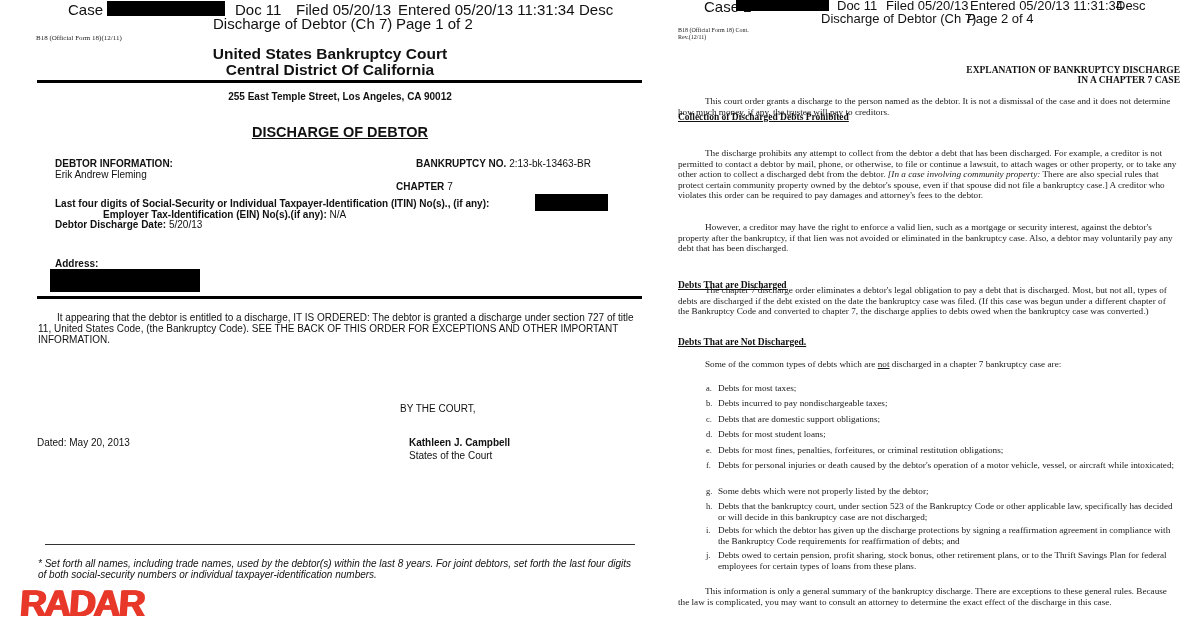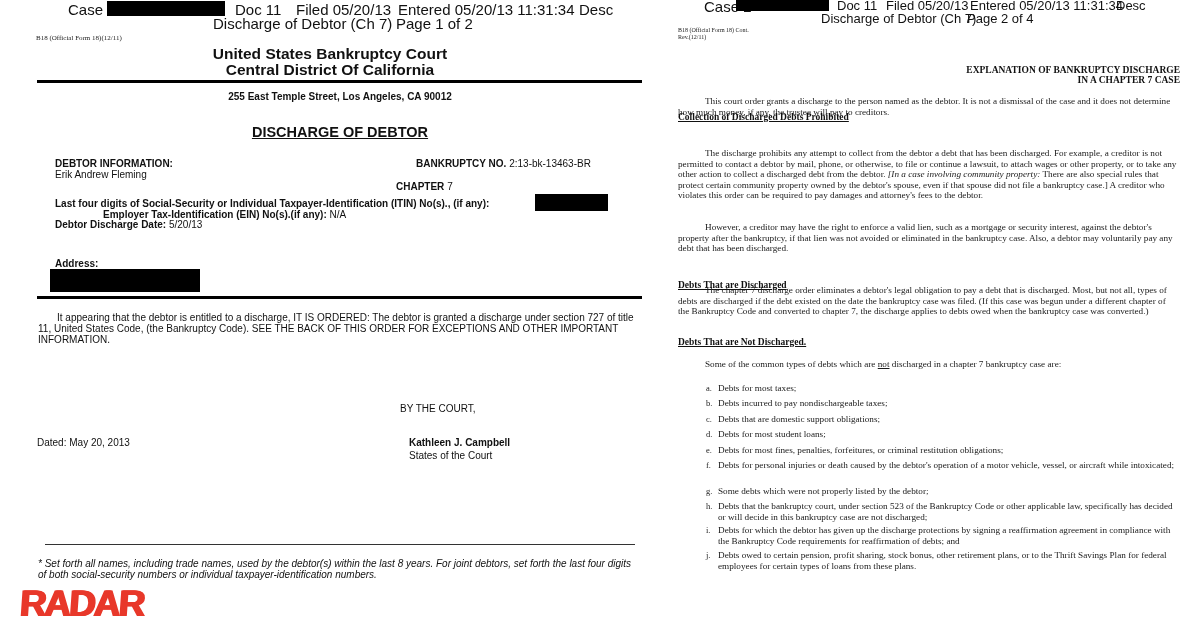--- a/index.html
+++ b/index.html
@@ -129,13 +129,14 @@
   <div class="li" style="left:48px; top:398px; width:460px;"><span class="letter">b.</span><span>Debts incurred to pay nondischargeable taxes;</span></div>
   <div class="li" style="left:48px; top:414px; width:460px;"><span class="letter">c.</span><span>Debts that are domestic support obligations;</span></div>
   <div class="li" style="left:48px; top:429px; width:460px;"><span class="letter">d.</span><span>Debts for most student loans;</span></div>
   <div class="li" style="left:48px; top:445px; width:460px;"><span class="letter">e.</span><span>Debts for most fines, penalties, forfeitures, or criminal restitution obligations;</span></div>
   <div class="li" style="left:48px; top:460px; width:460px;"><span class="letter">f.</span><span>Debts for personal injuries or death caused by the debtor's operation of a motor vehicle, vessel, or aircraft while intoxicated;</span></div>
   <div class="li" style="left:48px; top:486px; width:460px;"><span class="letter">g.</span><span>Some debts which were not properly listed by the debtor;</span></div>
   <div class="li" style="left:48px; top:501px; width:460px;"><span class="letter">h.</span><span>Debts that the bankruptcy court, under section 523 of the Bankruptcy Code or other applicable law, specifically has decided or will decide in this bankruptcy case are not discharged;</span></div>
   <div class="li" style="left:48px; top:525px; width:460px;"><span class="letter">i.</span><span>Debts for which the debtor has given up the discharge protections by signing a reaffirmation agreement in compliance with the Bankruptcy Code requirements for reaffirmation of debts; and</span></div>
   <div class="li" style="left:48px; top:550px; width:460px;"><span class="letter">j.</span><span>Debts owed to certain pension, profit sharing, stock bonus, other retirement plans, or to the Thrift Savings Plan for federal employees for certain types of loans from these plans.</span></div>
 
+  <div class="p2para" style="left:8px; top:586px; width:500px; text-indent:27px;">This information is only a general summary of the bankruptcy discharge. There are exceptions to these general rules. Because the law is complicated, you may want to consult an attorney to determine the exact effect of the discharge in this case.</div>
 </div>
 
 </body></html>

